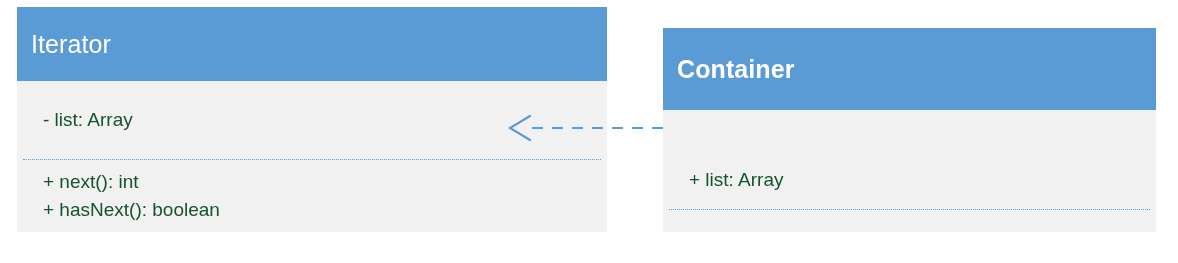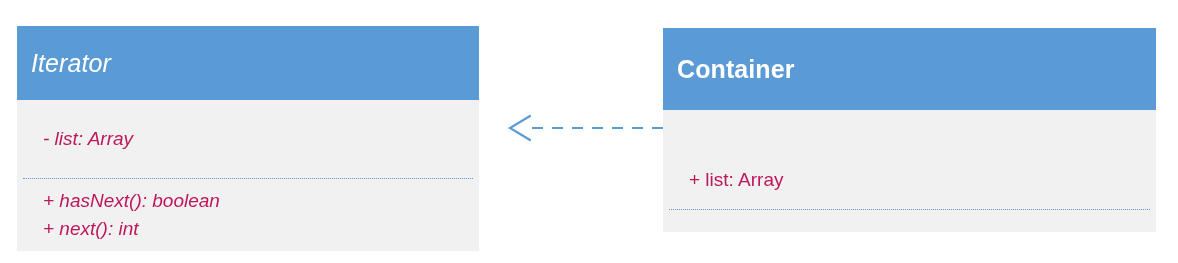--- a/index.html
+++ b/index.html
@@ -38,38 +38,37 @@
     white-space: nowrap;
   }
   .uml-compartment {
     box-sizing: border-box;
     padding: 0 0 0 26px;
     display: flex;
     flex-direction: column;
     justify-content: center;
   }
   .uml-member {
-    color: #be185d;
+    color: #14532d;
     font-size: 19px;
     line-height: 1.47;
     white-space: nowrap;
   }
   .uml-divider {
     height: 0;
     border-top: 1px dotted #5b9bd5;
     margin: 0 6px 0 6px;
   }
 
   
   #class-iterator {
     left: 17px;
-    top: 26px;
-    width: 462px;
+    top: 7px;
+    width: 590px;
     height: 225px;
-    font-style: italic;
   }
   #class-iterator .uml-header { height: 74px; }
   #class-iterator .attributes { height: 78px; }
   #class-iterator .operations  { height: 72px; }
 
   
   #class-container {
     left: 663px;
     top: 28px;
     width: 493px;
@@ -100,22 +99,22 @@
       <span>Iterator</span>
     </div>
 
     <div class="uml-compartment attributes">
       <div class="uml-member">- list: Array</div>
     </div>
 
     <div class="uml-divider"></div>
 
     <div class="uml-compartment operations">
+      <div class="uml-member">+ next(): int</div>
       <div class="uml-member">+ hasNext(): boolean</div>
-      <div class="uml-member">+ next(): int</div>
     </div>
   </div>
 
   <div class="uml-class" id="class-container">
 
     <div class="uml-header">
       <span>Container</span>
     </div>
 
     <div class="uml-compartment attributes">

